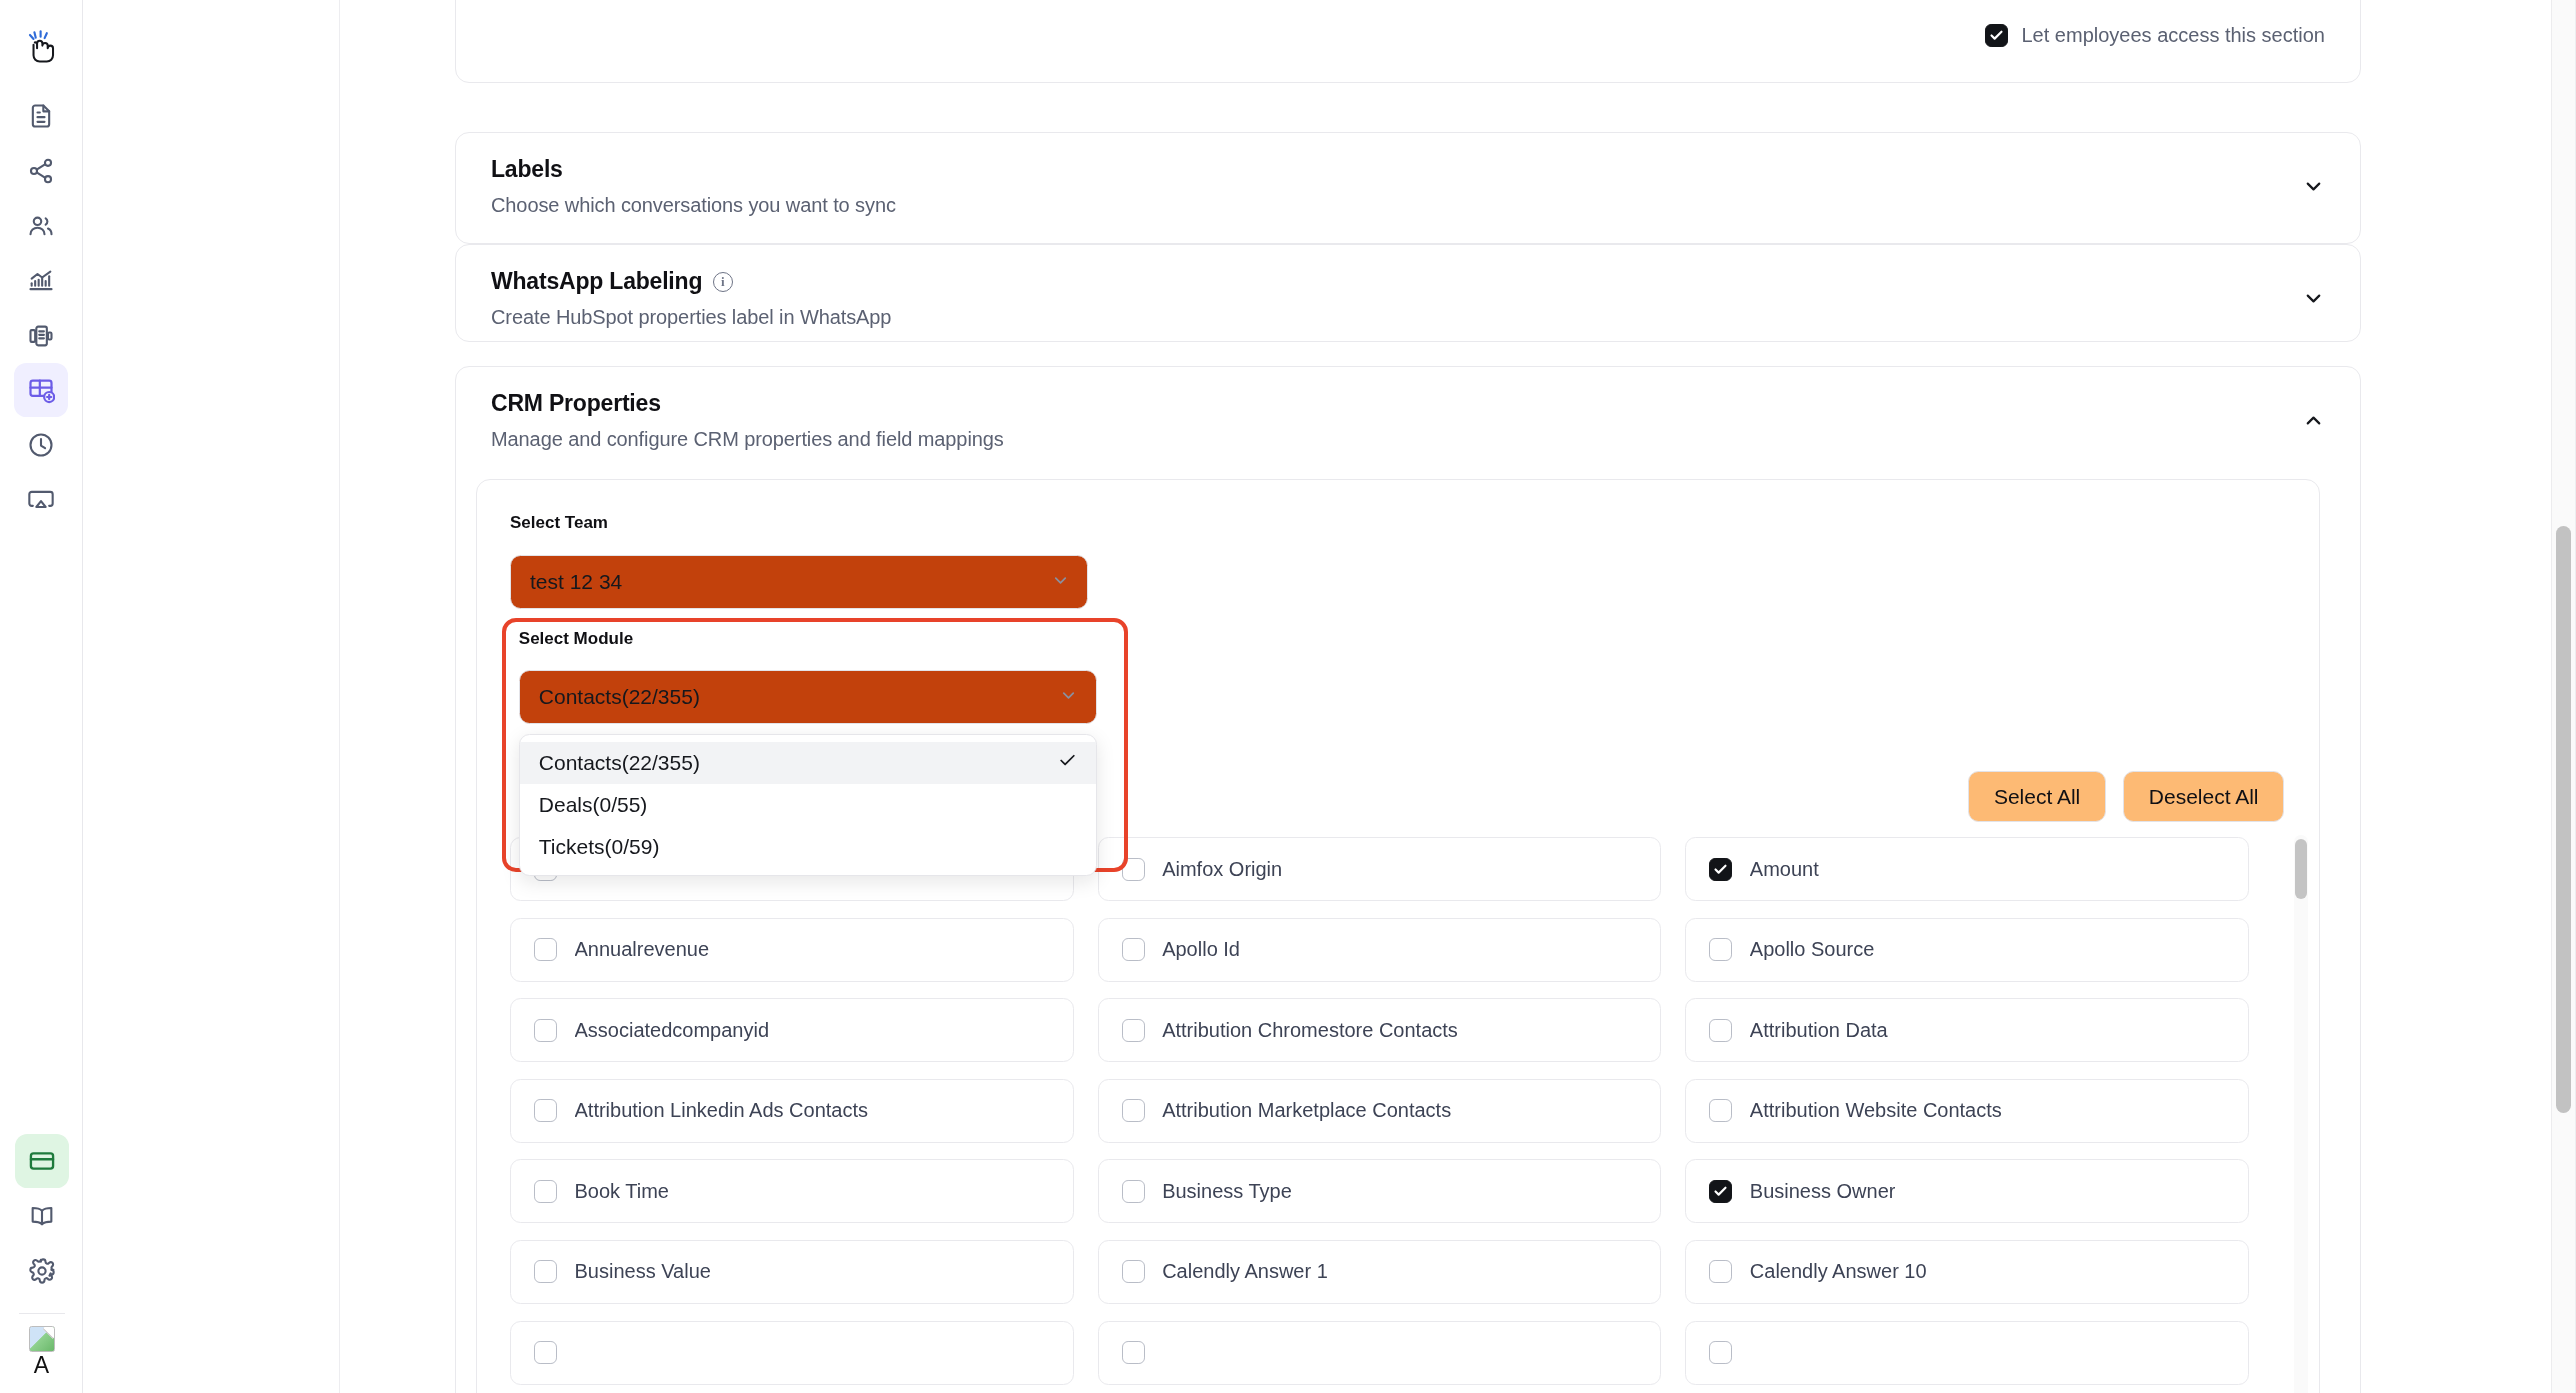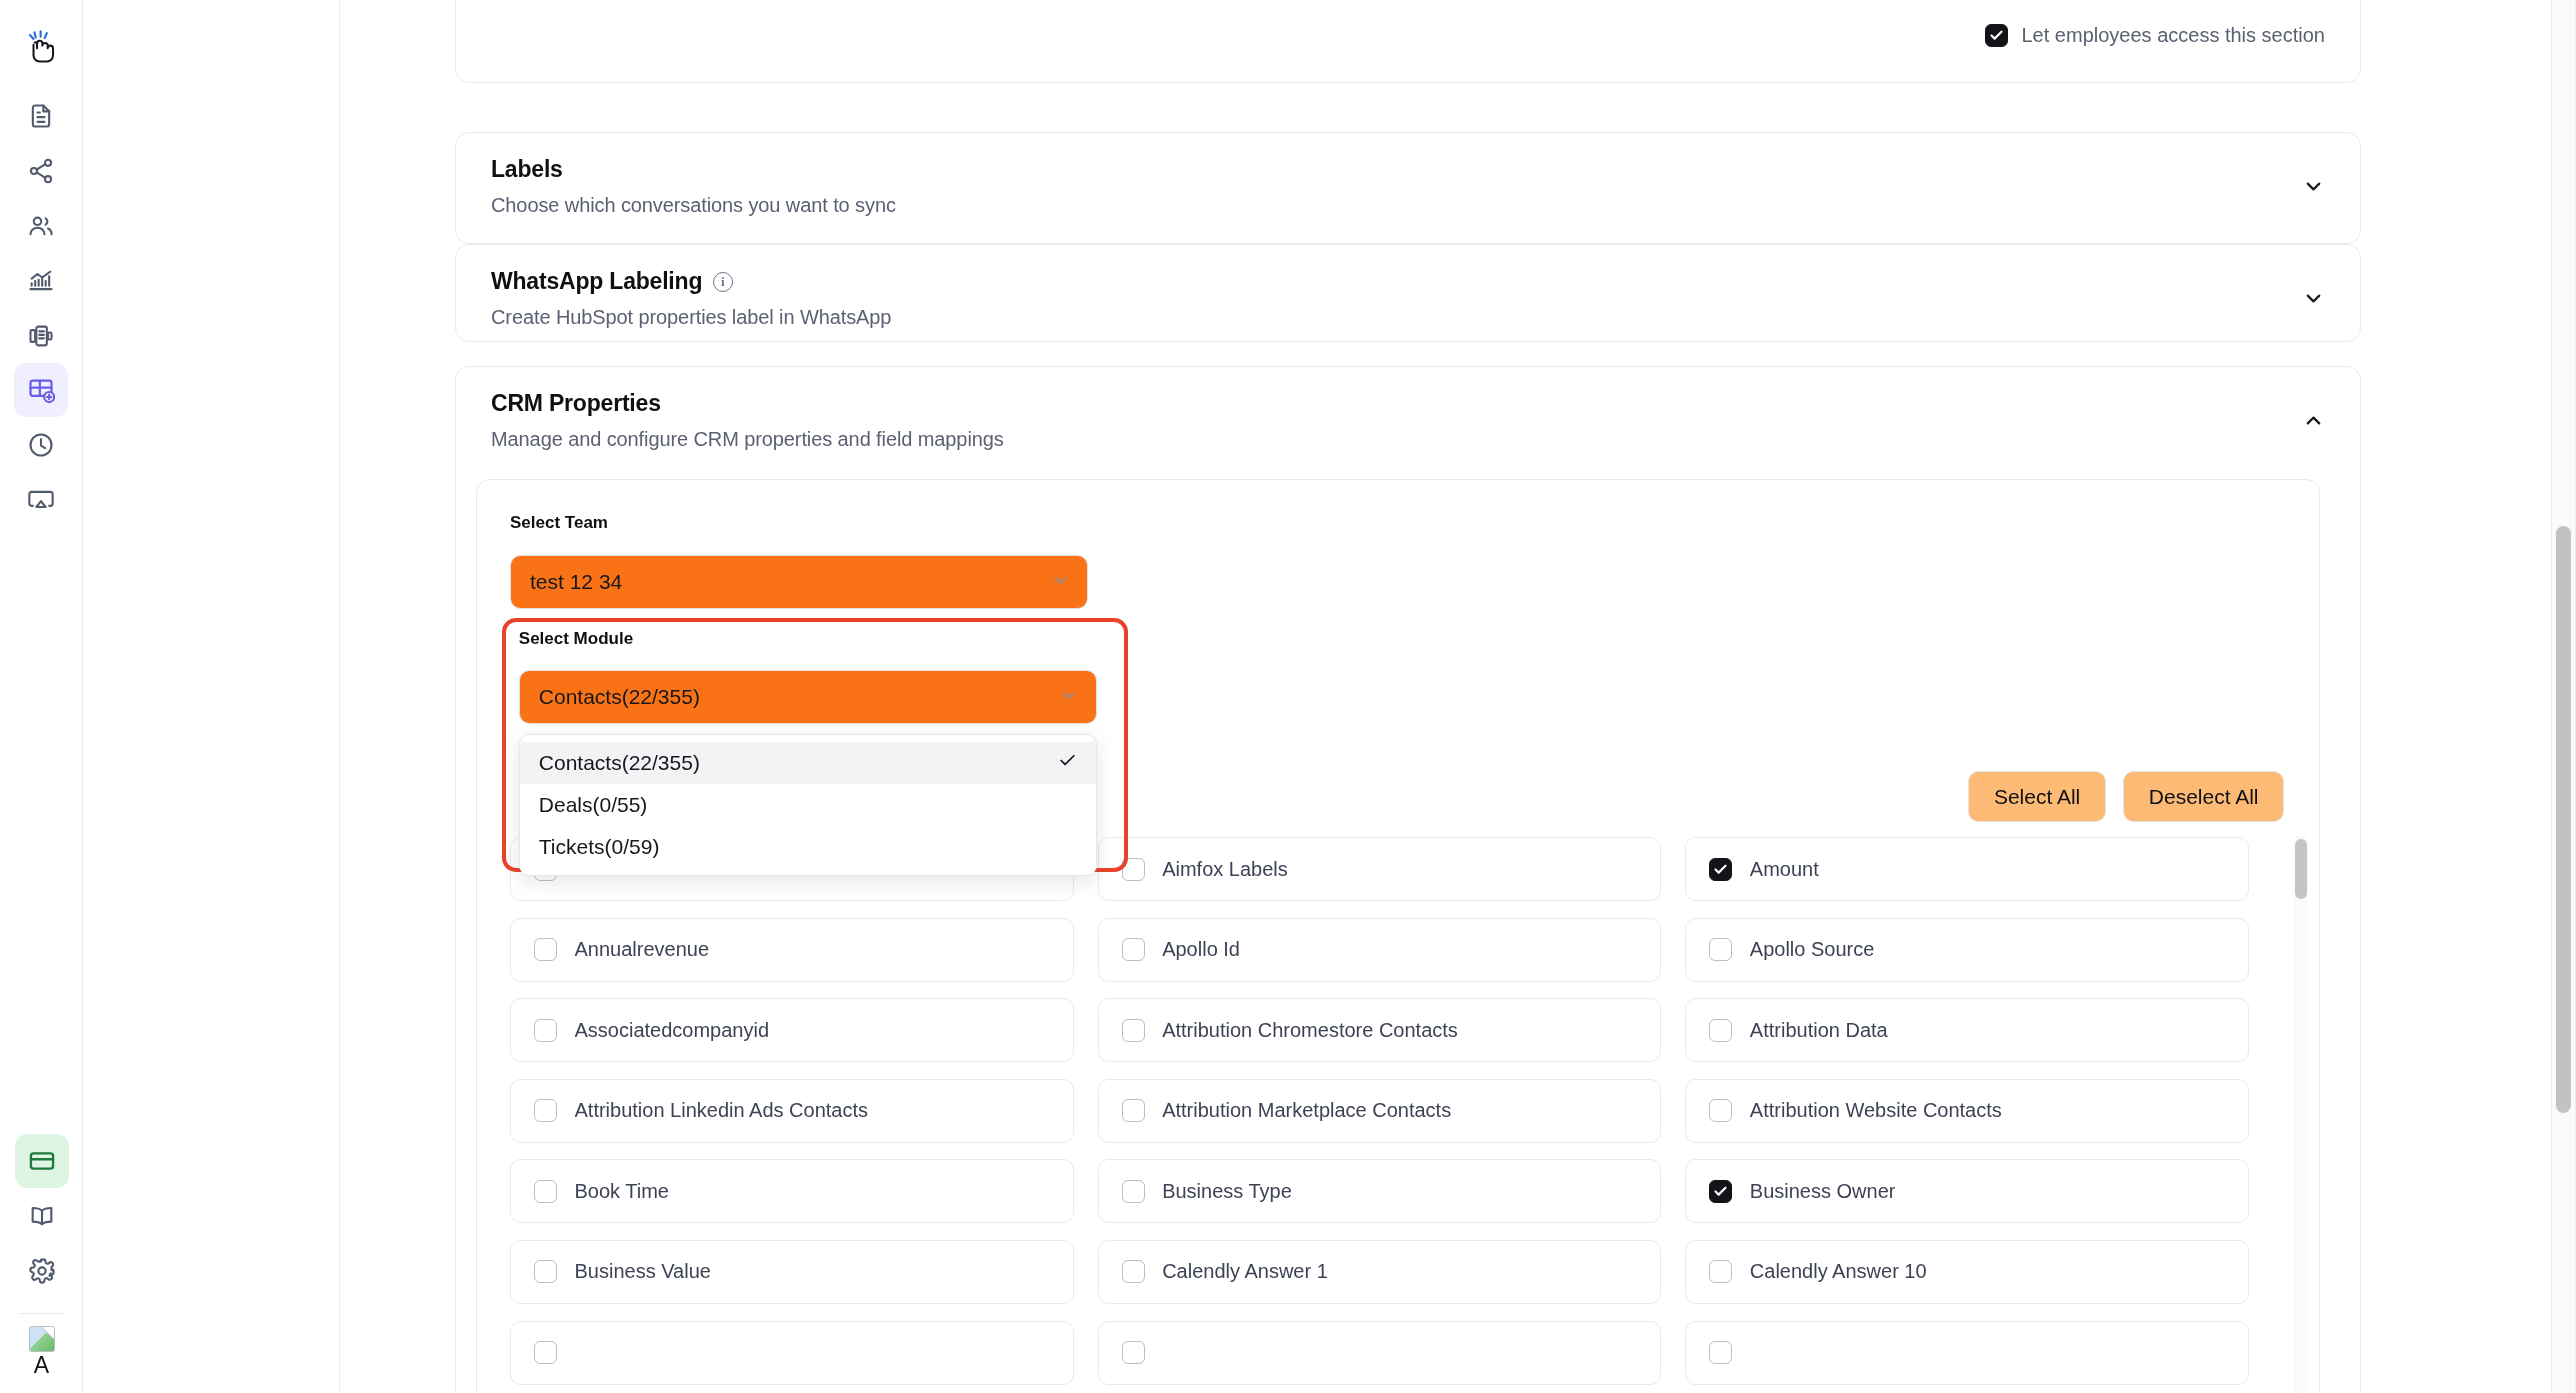--- a/index.html
+++ b/index.html
@@ -104,21 +104,21 @@
   #card-crm { top: 366px; height: 1104px; }
 
   .inner-card {
     position: absolute; left: 20px; top: 112px;
     width: 1844px; height: 981px;
     border: 0.9px solid #e9e9ed; border-radius: 14px; background: #fff;
   }
   .field-label { font-size: 17px; font-weight: 700; color: #101014; }
   .select-box {
     height: 54px; border: 0.9px solid #e3e3e8; border-radius: 10.5px;
-    background: #f97316; display: flex; align-items: center;
+    background: #c2410c; display: flex; align-items: center;
     padding: 0 19px; cursor: pointer; position: relative;
   }
   .select-val { font-size: 21px; color: #16181d; }
   .select-box .sc { position: absolute; right: 17.5px; top: 50%; transform: translateY(-50%); }
 
   #team-group { position: absolute; left: 33px; top: 33px; width: 578px; }
   #team-group .select-box { margin-top: 22px; }
 
   
   #module-outline {
@@ -393,21 +393,21 @@
           </div>
 
           <div class="grid-wrap">
             <div class="grid" id="prop-grid">
                 <div class="prop">
                   <span class="cb"></span>
                   <span class="prop-label">Aimfox Linkedin Id</span>
                 </div>
                 <div class="prop">
                   <span class="cb"></span>
-                  <span class="prop-label">Aimfox Labels</span>
+                  <span class="prop-label">Aimfox Origin</span>
                 </div>
                 <div class="prop">
                   <span class="cb checked">
                     <svg width="15" height="15" viewBox="0 0 24 24" fill="none" stroke="#ffffff" stroke-width="3.4" stroke-linecap="round" stroke-linejoin="round">
                       <path d="M20 6 9 17l-5-5"></path>
                     </svg>
                   </span>
                   <span class="prop-label">Amount</span>
                 </div>
                 <div class="prop">

